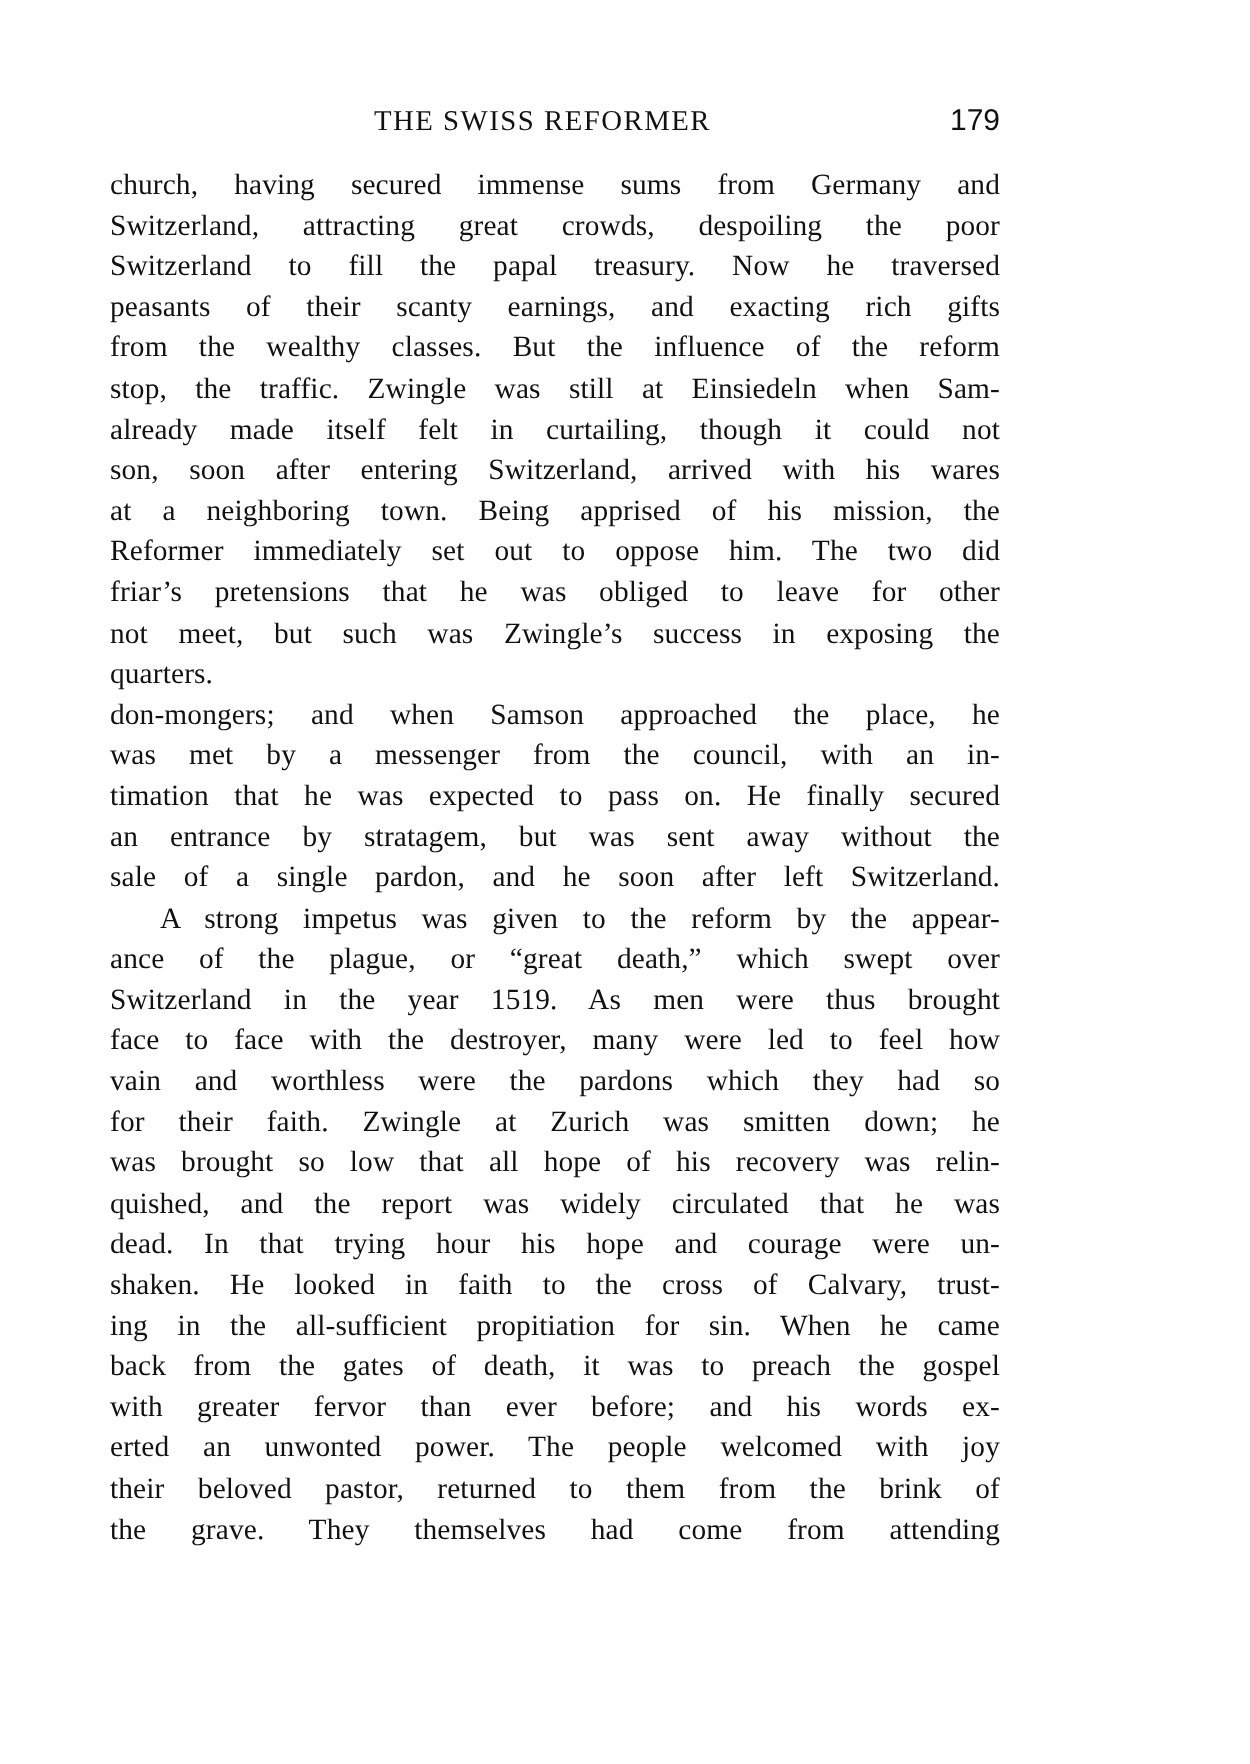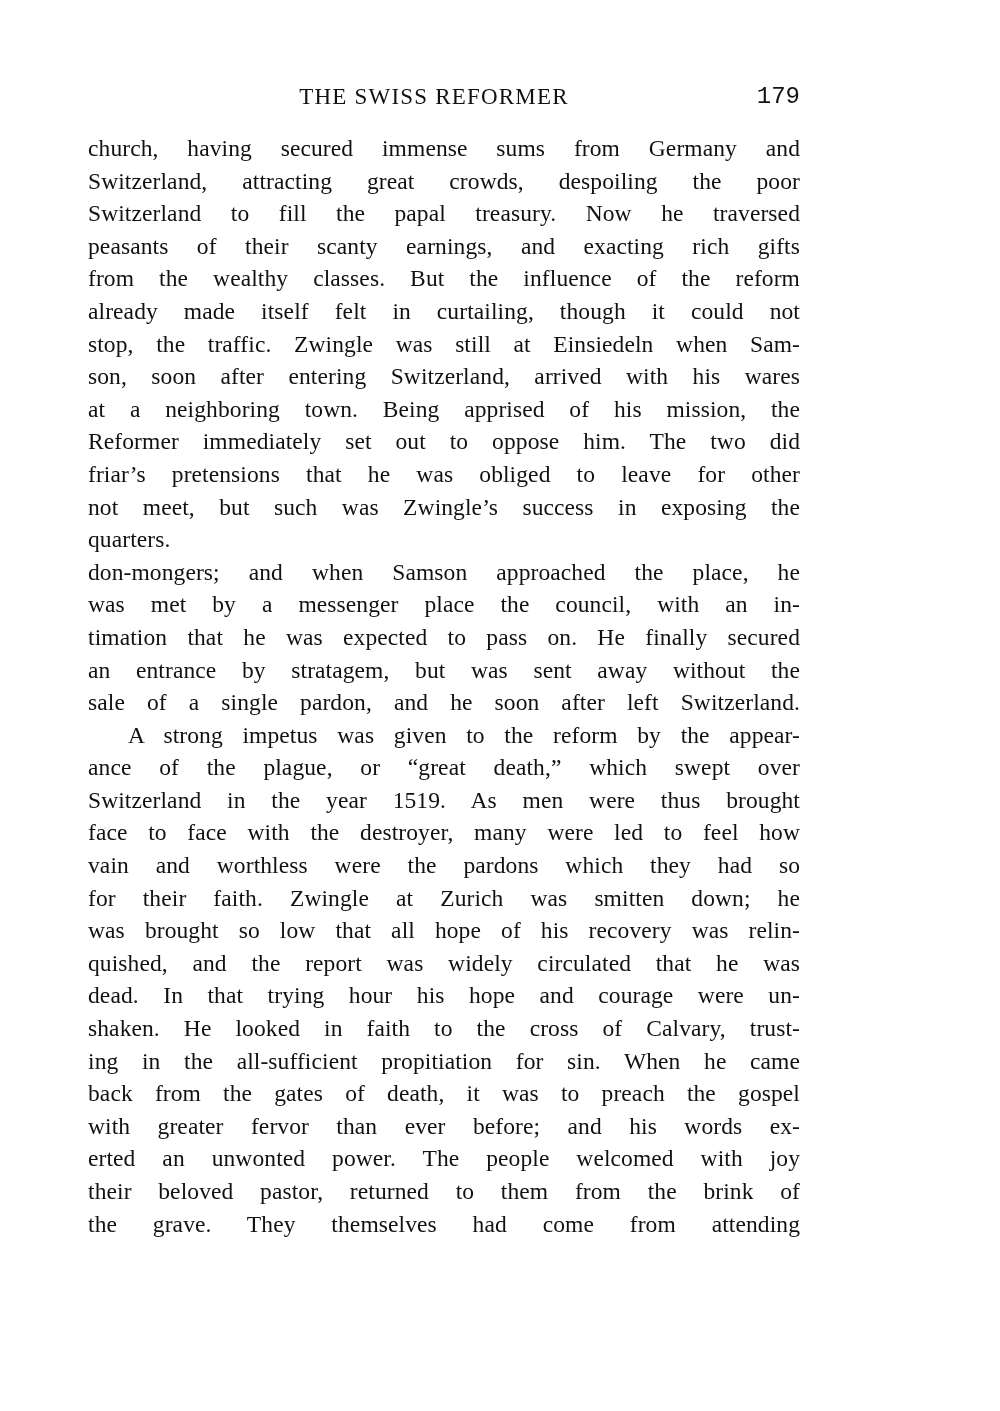--- a/index.html
+++ b/index.html
@@ -39,21 +39,21 @@
       letter-spacing: 1.2px;
       line-height: 34px;
       padding-left: 0;
       box-sizing: border-box;
     }
     .running-title span { margin-left: -20px; }
     .page-number {
       position: absolute;
       right: 0;
       top: 0;
-      font-family: Liberation Mono, monospace;
+      font-family: Liberation Sans, sans-serif;
       font-size: 24px;
       line-height: 34px;
     }
     .body-text {
       position: absolute;
       top: 132px;
       left: 88px;
       width: 712px;
     }
     .line {
@@ -80,33 +80,33 @@
   </div>
 
   <div class="body-text">
 
     <div class="paragraph">
       <span class="line">church, having secured immense sums from Germany and</span>
       <span class="line">Switzerland, attracting great crowds, despoiling the poor</span>
       <span class="line">Switzerland to fill the papal treasury.  Now he traversed</span>
       <span class="line">peasants of their scanty earnings, and exacting rich gifts</span>
       <span class="line">from the wealthy classes.  But the influence of the reform</span>
+      <span class="line">stop, the traffic.  Zwingle was still at Einsiedeln when Sam-</span>
       <span class="line">already made itself felt in curtailing, though it could not</span>
-      <span class="line">stop, the traffic.  Zwingle was still at Einsiedeln when Sam-</span>
       <span class="line">son, soon after entering Switzerland, arrived with his wares</span>
       <span class="line">at a neighboring town.  Being apprised of his mission, the</span>
       <span class="line">Reformer immediately set out to oppose him.  The two did</span>
       <span class="line">friar’s pretensions that he was obliged to leave for other</span>
       <span class="line">not meet, but such was Zwingle’s success in exposing the</span>
       <span class="line last">quarters.</span>
     </div>
 
     <div class="paragraph">
       <span class="line">don-mongers; and when Samson approached the place, he</span>
-      <span class="line">was met by a messenger place the council, with an in-</span>
+      <span class="line">was met by a messenger from the council, with an in-</span>
       <span class="line">timation that he was expected to pass on.  He finally secured</span>
       <span class="line">an entrance by stratagem, but was sent away without the</span>
       <span class="line">sale of a single pardon, and he soon after left Switzerland.</span>
     </div>
 
     <div class="paragraph">
       <span class="line indent">A strong impetus was given to the reform by the appear-</span>
       <span class="line">ance of the plague, or “great death,” which swept over</span>
       <span class="line">Switzerland in the year 1519.  As men were thus brought</span>
       <span class="line">face to face with the destroyer, many were led to feel how</span>

